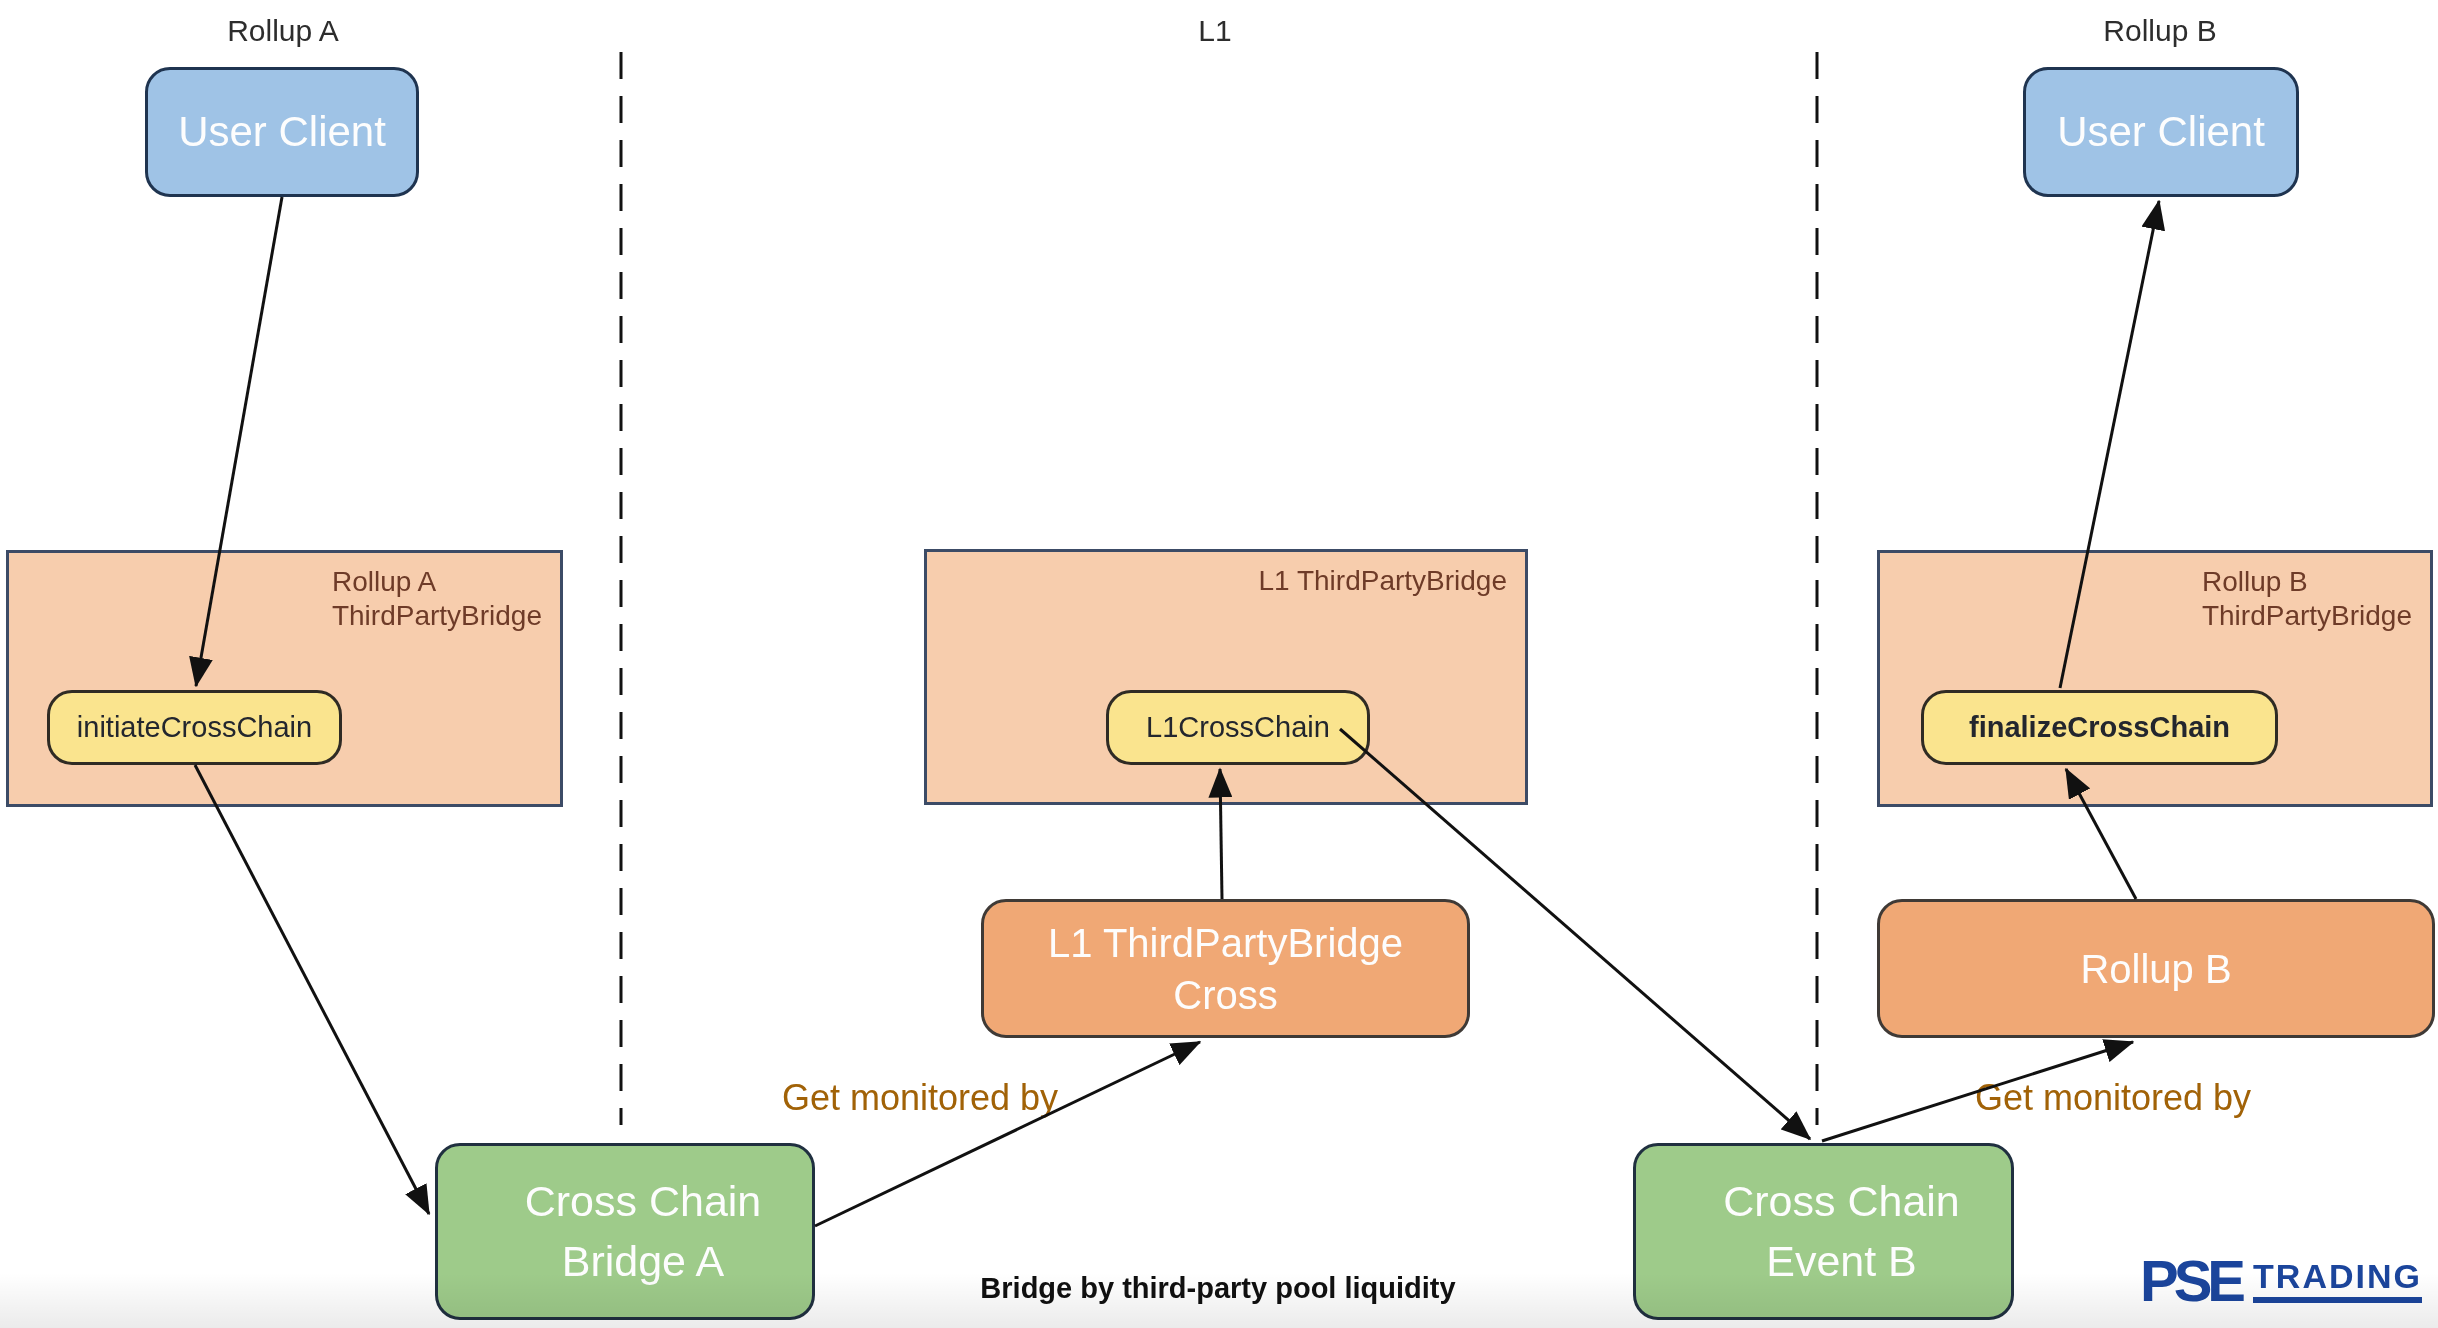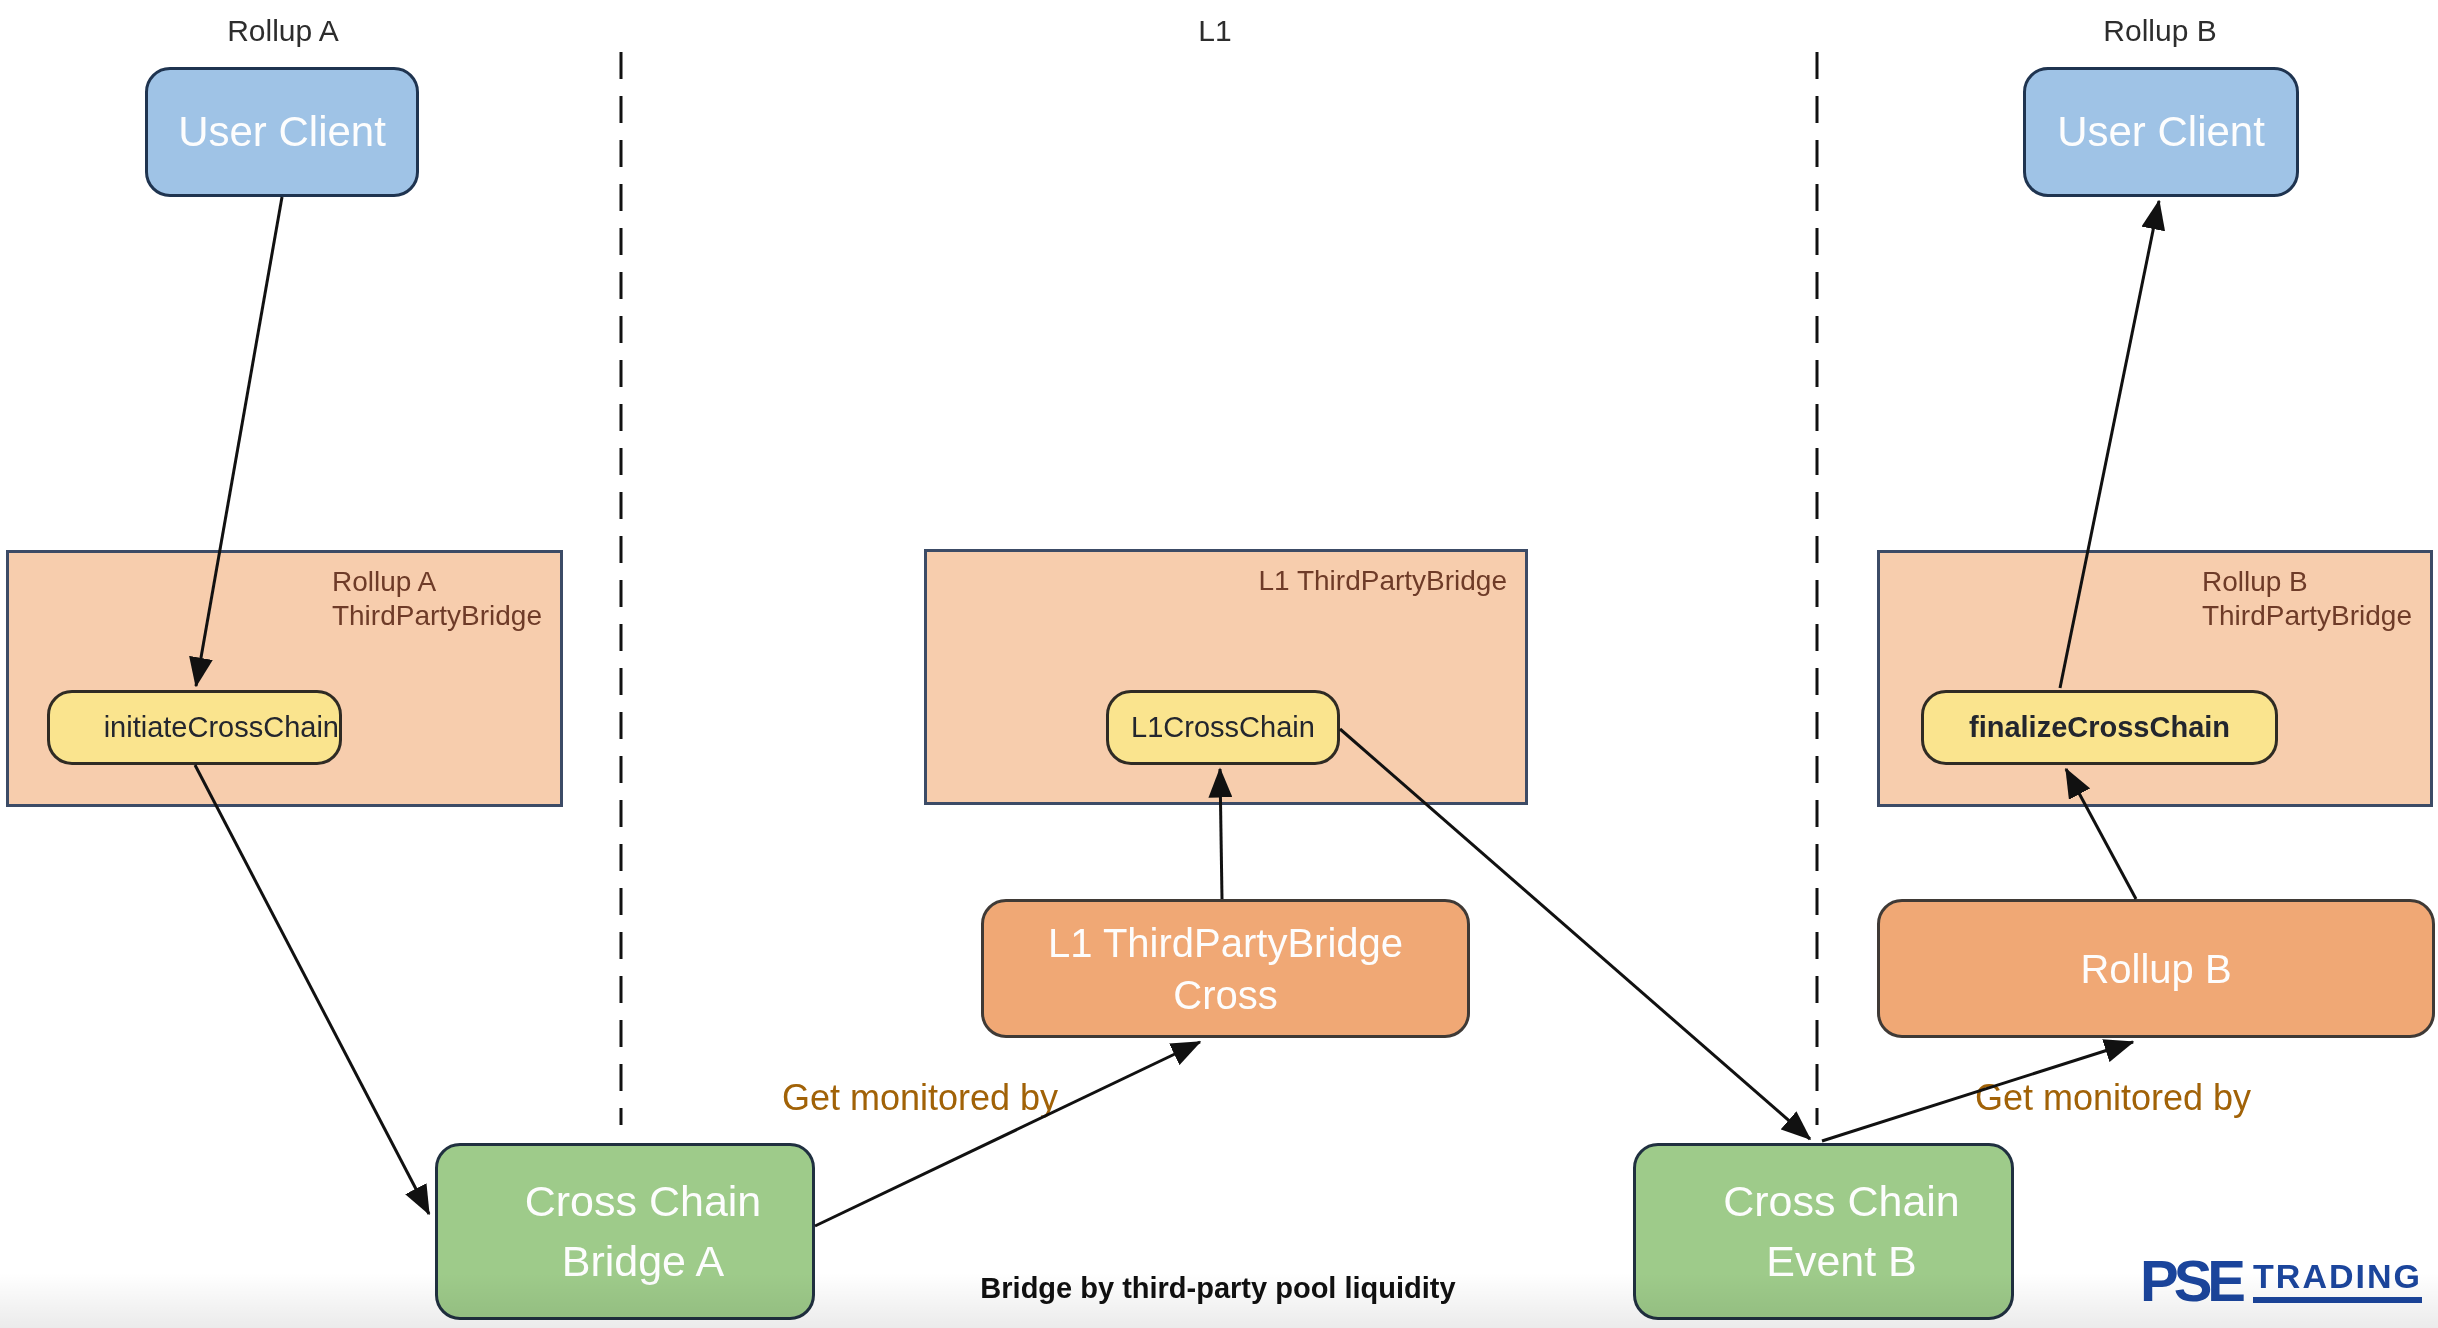--- a/index.html
+++ b/index.html
@@ -91,24 +91,24 @@
 <div class="abs container-box" style="left:924px;top:549px;width:604px;height:256px;">
   <div class="container-label">L1 ThirdPartyBridge</div>
 </div>
 <div class="abs container-box" style="left:1877px;top:550px;width:556px;height:257px;">
   <div class="container-label">
     <div>Rollup B</div>
     <div>ThirdPartyBridge</div>
   </div>
 </div>
 
-<div class="abs node yellow-box" style="left:47px;top:690px;width:295px;height:75px;justify-content:flex-end;">
+<div class="abs node yellow-box" style="left:47px;top:690px;width:295px;height:75px;">
   <span>initiateCrossChain</span>
 </div>
-<div class="abs node yellow-box" style="left:1106px;top:690px;width:234px;height:75px;">
+<div class="abs node yellow-box" style="left:1106px;top:690px;width:264px;height:75px;">
   <span>L1CrossChain</span>
 </div>
 <div class="abs node yellow-box" style="left:1921px;top:690px;width:357px;height:75px;font-weight:bold;">
   <span>finalizeCrossChain</span>
 </div>
 
 <div class="abs node client-box" style="left:981px;top:899px;width:489px;height:139px;">
   <span>
     <span>L1 ThirdPartyBridge</span><br>
     <span>Cross</span>

